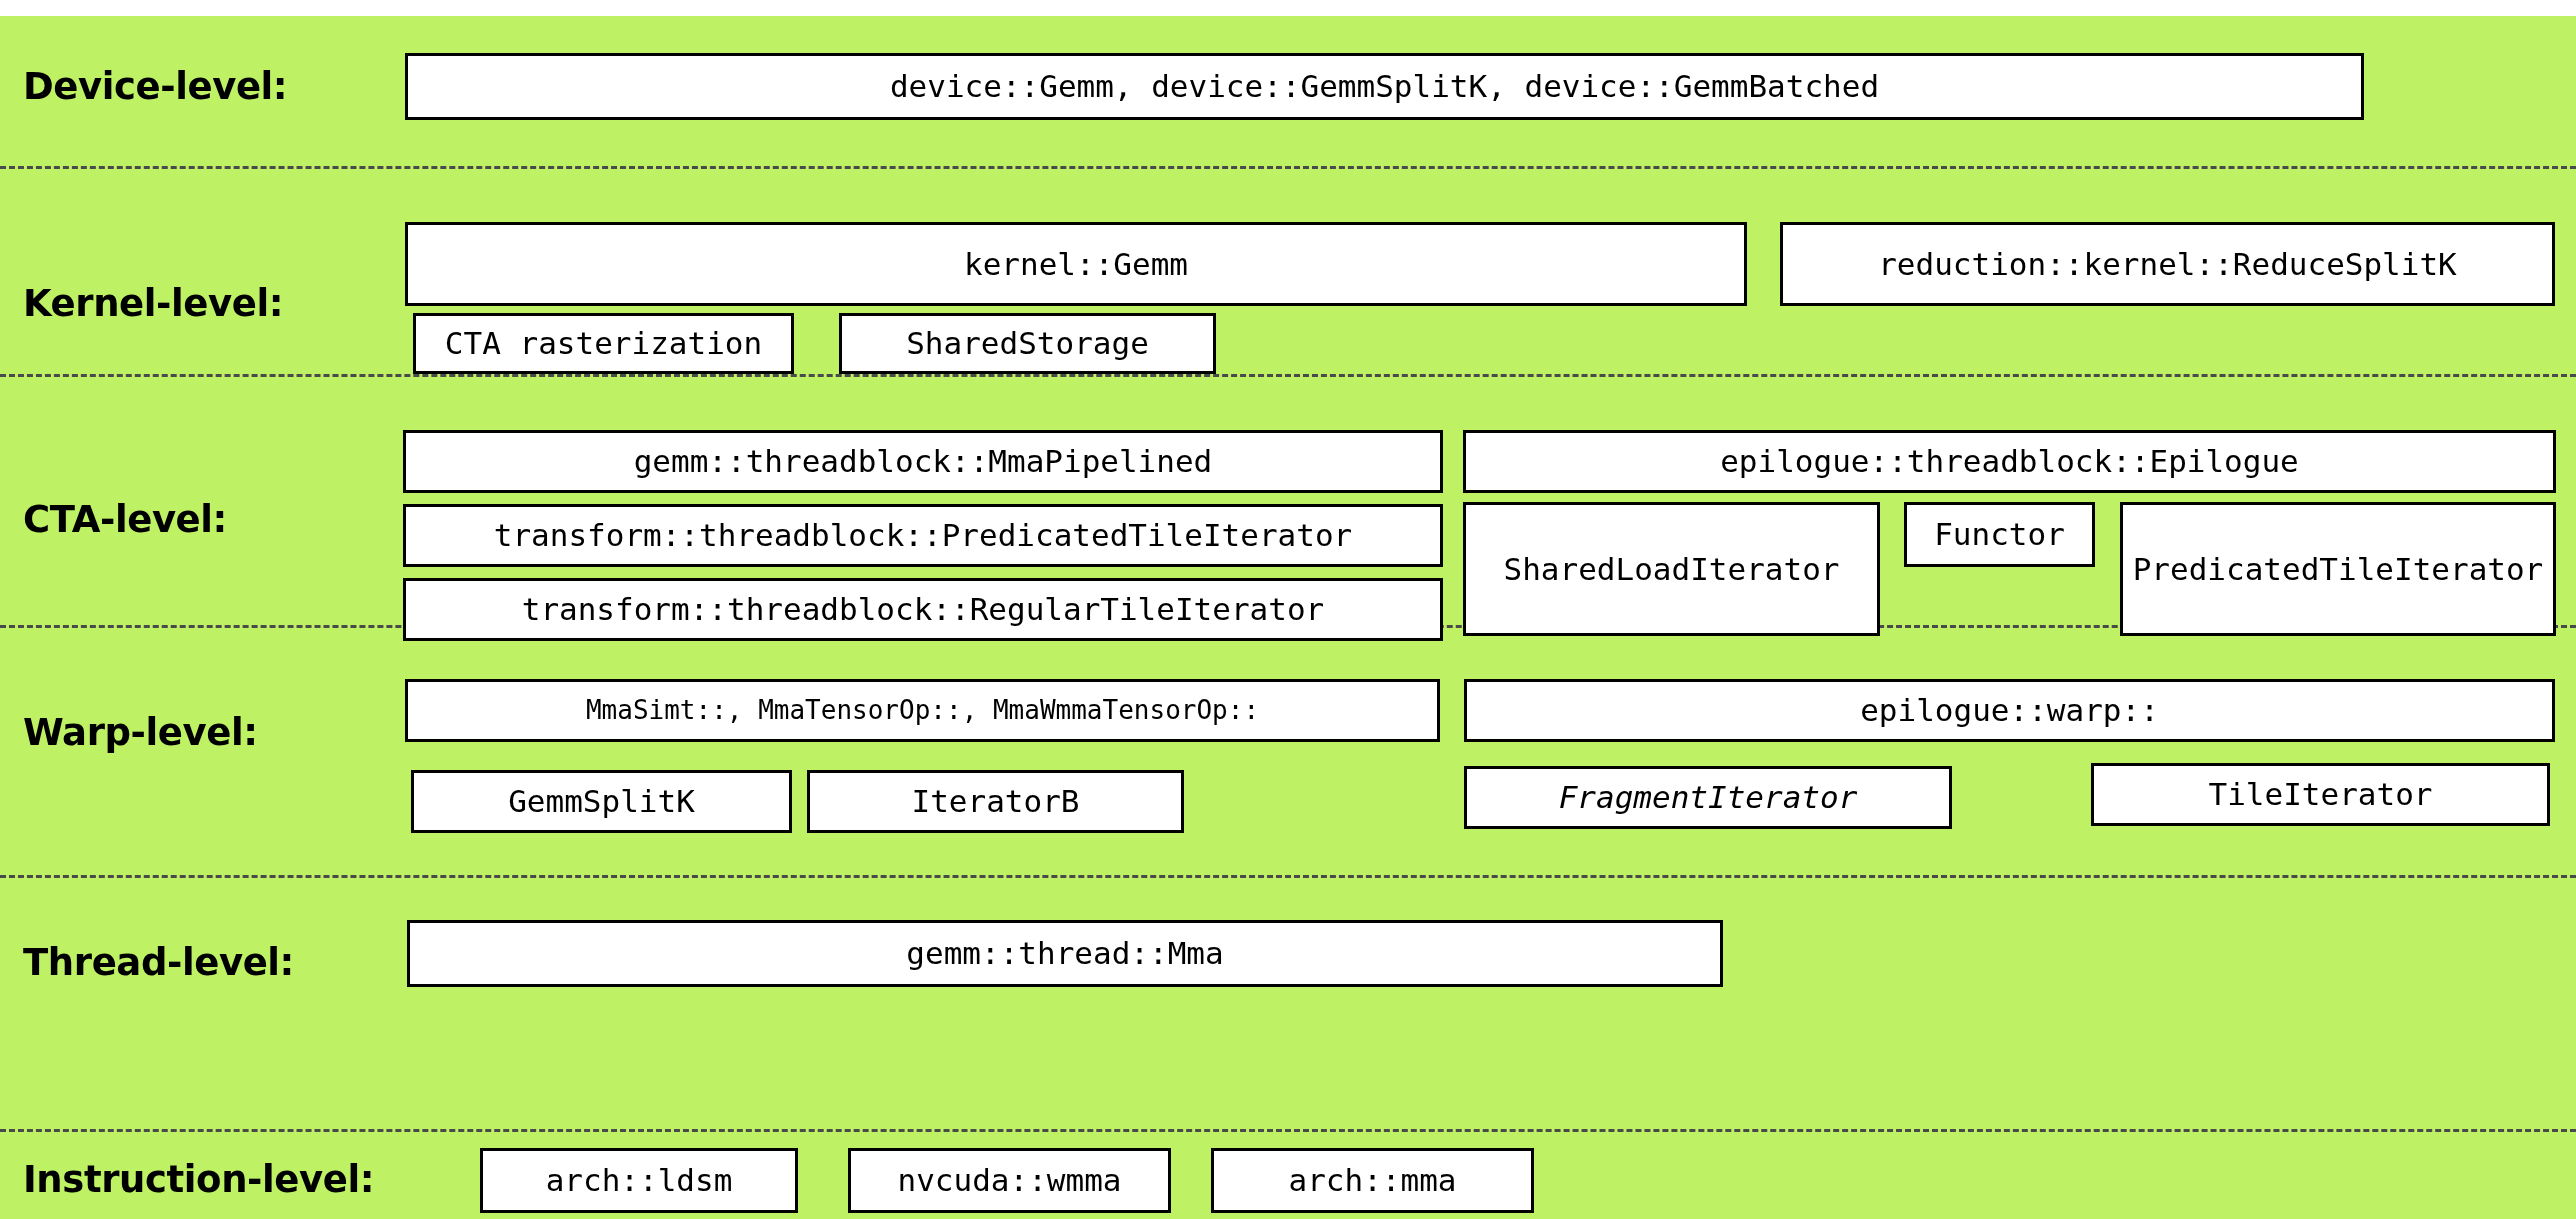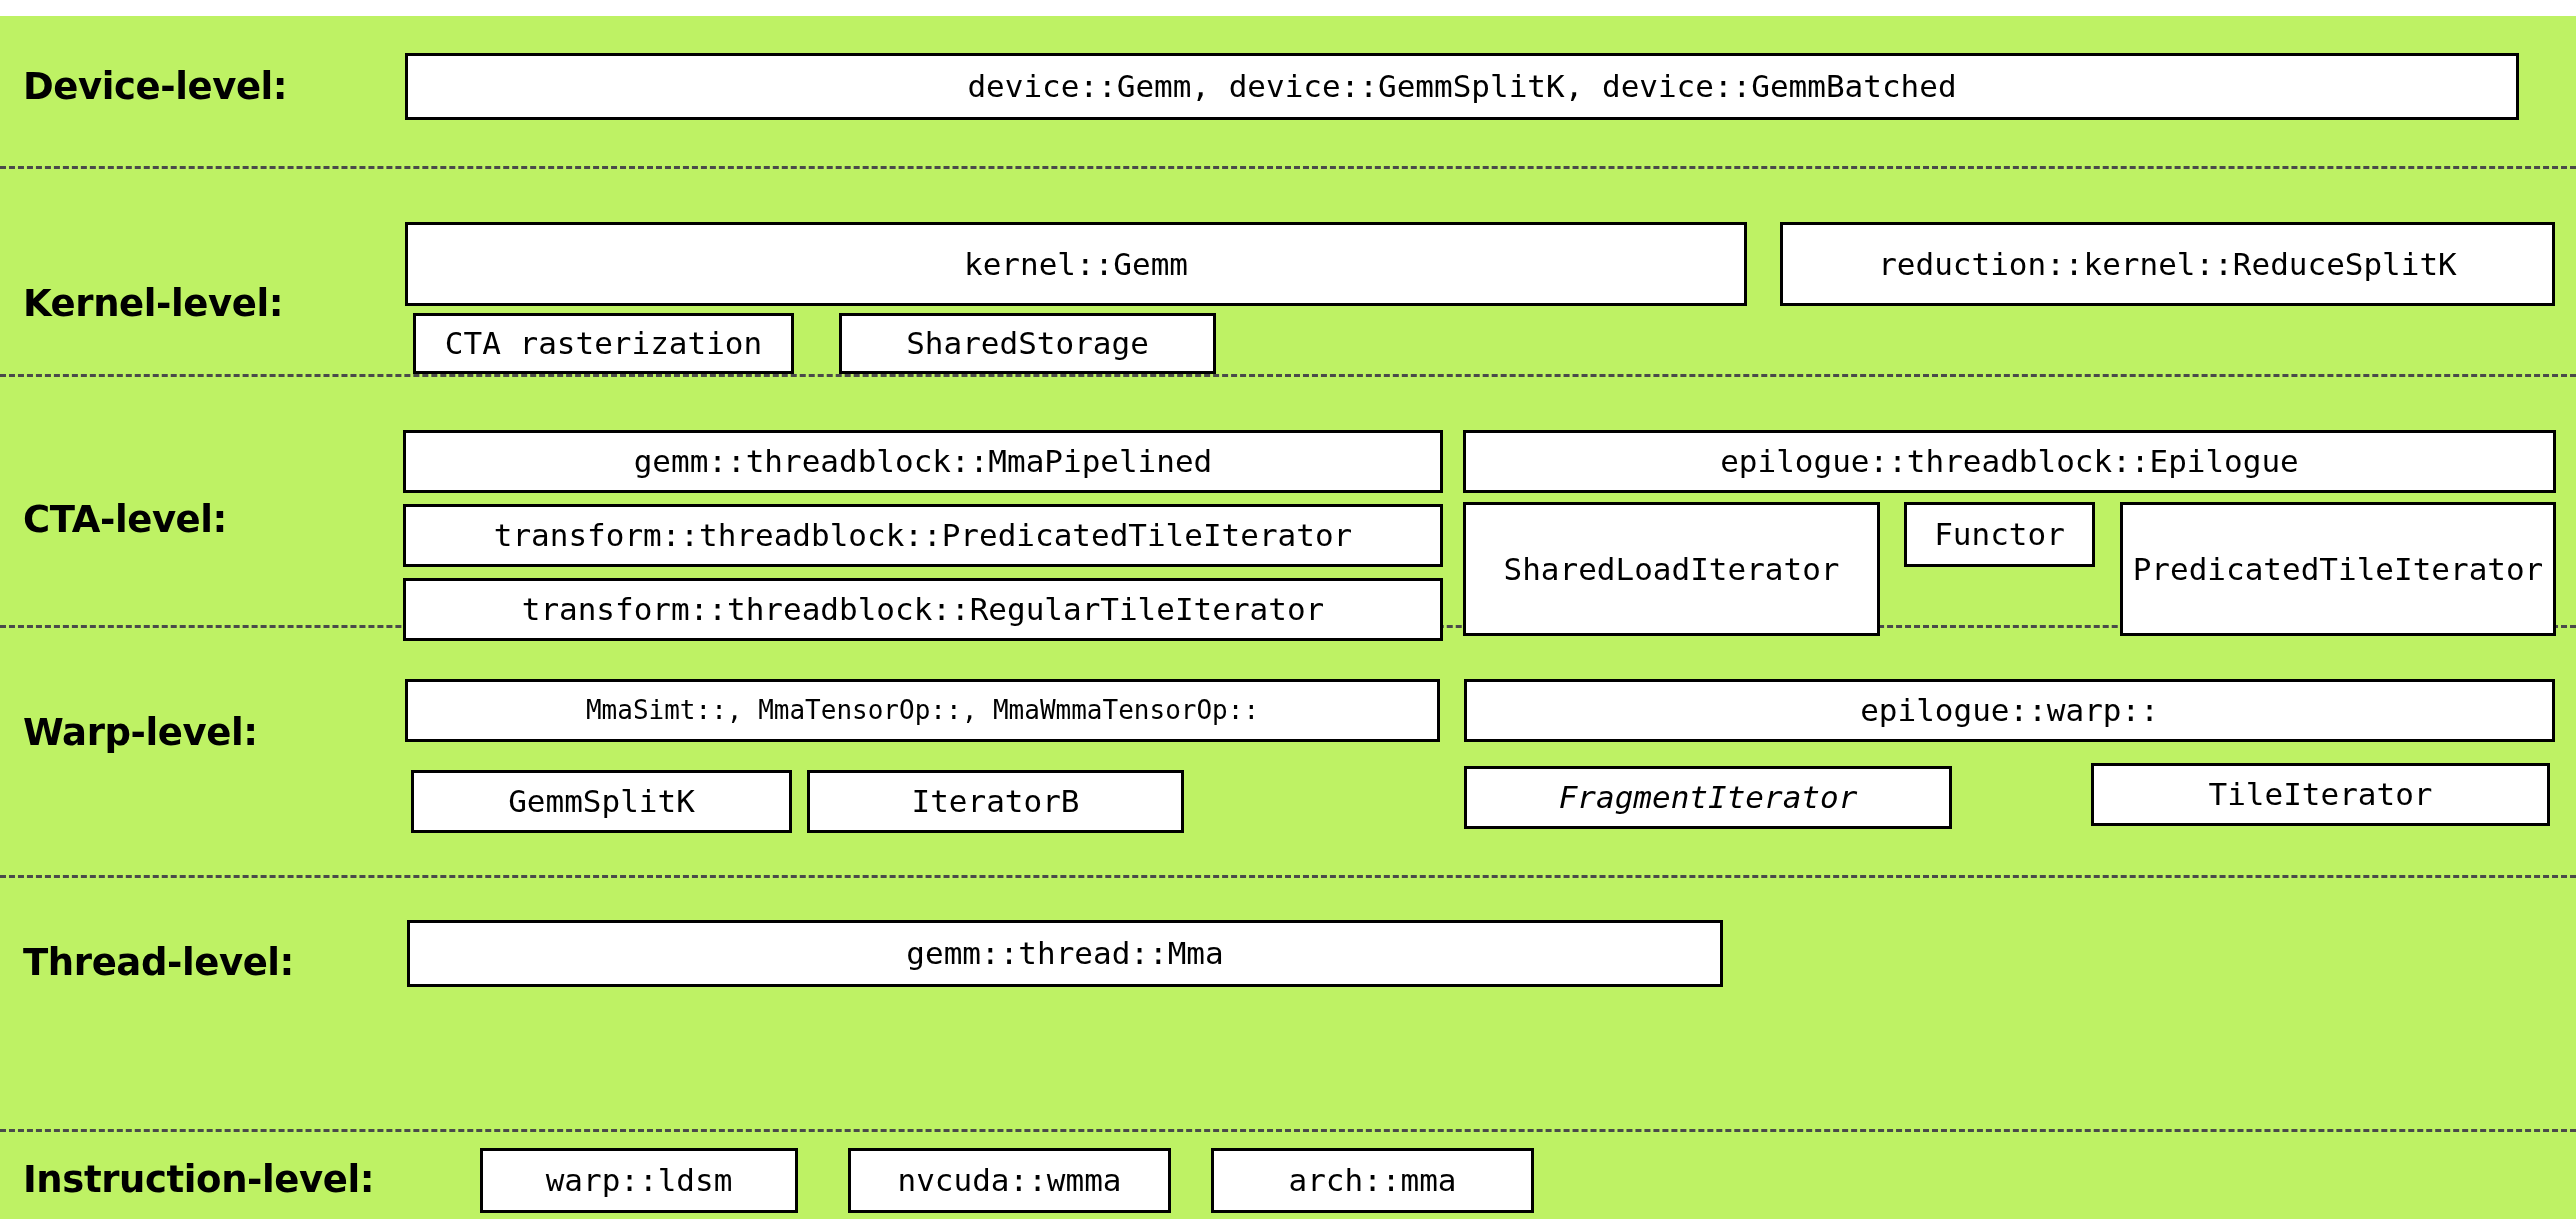--- a/index.html
+++ b/index.html
@@ -52,21 +52,21 @@
 </head>
 <body>
 
 <div id="canvas">
     <div class="sep" style="top: 150px; border-top-color: rgb(74, 74, 74);"></div>
     <div class="sep" style="top: 358px; border-top-color: rgb(74, 74, 74);"></div>
     <div class="sep" style="top: 609px; border-top-color: rgb(74, 74, 74);"></div>
     <div class="sep" style="top: 859px; border-top-color: rgb(74, 74, 74);"></div>
     <div class="sep" style="top: 1113px; border-top-color: rgb(74, 74, 74);"></div>
     <div class="level-label" style="left: 23px; top: 70px;">Device-level:</div>
-    <div class="box" style="left: 405px; top: 37px; width: 2114px; height: 67px; font-size: 31px; border-color: rgb(0, 0, 0); color: rgb(0, 0, 0);">
+    <div class="box" style="left: 405px; top: 37px; width: 1959px; height: 67px; font-size: 31px; border-color: rgb(0, 0, 0); color: rgb(0, 0, 0);">
       <span>device::Gemm, device::GemmSplitK, device::GemmBatched</span>
     </div>
     <div class="level-label" style="left: 23px; top: 287px;">Kernel-level:</div>
     <div class="box" style="left: 405px; top: 206px; width: 1342px; height: 84px; font-size: 31px; border-color: rgb(0, 0, 0); color: rgb(0, 0, 0);">
       <span>kernel::Gemm</span>
     </div>
     <div class="box" style="left: 1780px; top: 206px; width: 775px; height: 84px; font-size: 31px; border-color: rgb(0, 0, 0); color: rgb(0, 0, 0);">
       <span>reduction::kernel::ReduceSplitK</span>
     </div>
     <div class="box" style="left: 413px; top: 297px; width: 381px; height: 61px; font-size: 31px; border-color: rgb(0, 0, 0); color: rgb(0, 0, 0);">
@@ -115,21 +115,21 @@
     </div>
     <div class="box" style="left: 2091px; top: 747px; width: 459px; height: 63px; font-size: 31px; border-color: rgb(0, 0, 0); color: rgb(0, 0, 0);">
       <span>TileIterator</span>
     </div>
     <div class="level-label" style="left: 23px; top: 946px;">Thread-level:</div>
     <div class="box" style="left: 407px; top: 904px; width: 1316px; height: 67px; font-size: 31px; border-color: rgb(0, 0, 0); color: rgb(0, 0, 0); align-items: center;">
       <span>gemm::thread::Mma</span>
     </div>
     <div class="level-label" style="left: 23px; top: 1163px;">Instruction-level:</div>
     <div class="box" style="left: 480px; top: 1132px; width: 318px; height: 65px; font-size: 31px; border-color: rgb(0, 0, 0); color: rgb(0, 0, 0);">
-      <span>warp::ldsm</span>
+      <span>arch::ldsm</span>
     </div>
     <div class="box" style="left: 848px; top: 1132px; width: 323px; height: 65px; font-size: 31px; border-color: rgb(0, 0, 0); color: rgb(0, 0, 0);">
       <span>nvcuda::wmma</span>
     </div>
     <div class="box" style="left: 1211px; top: 1132px; width: 323px; height: 65px; font-size: 31px; border-color: rgb(0, 0, 0); color: rgb(0, 0, 0);">
       <span>arch::mma</span>
     </div>
   </div>
 
 

